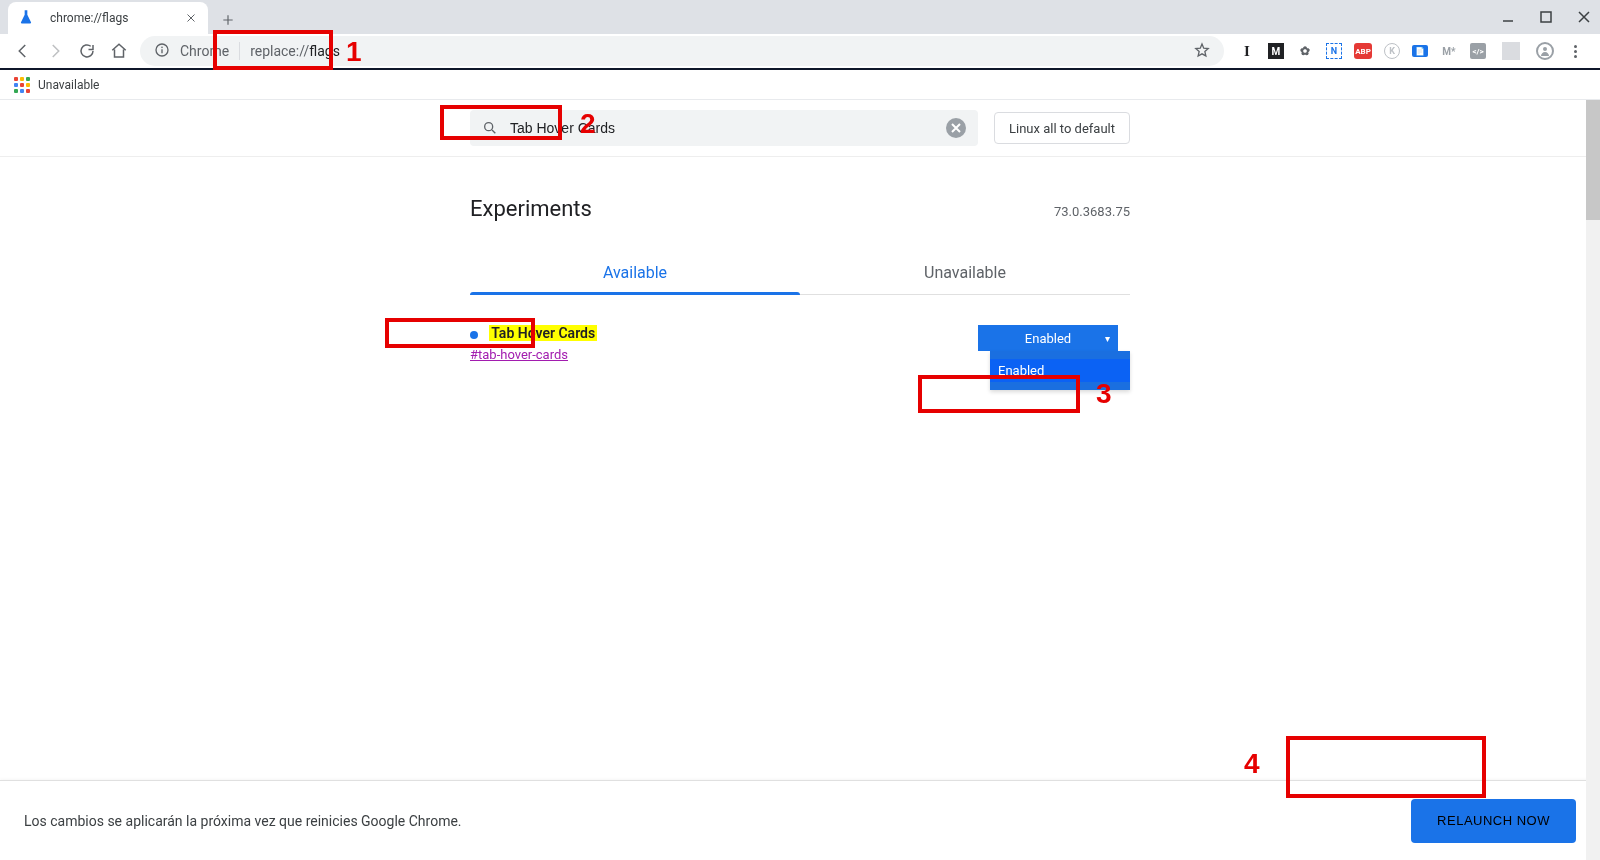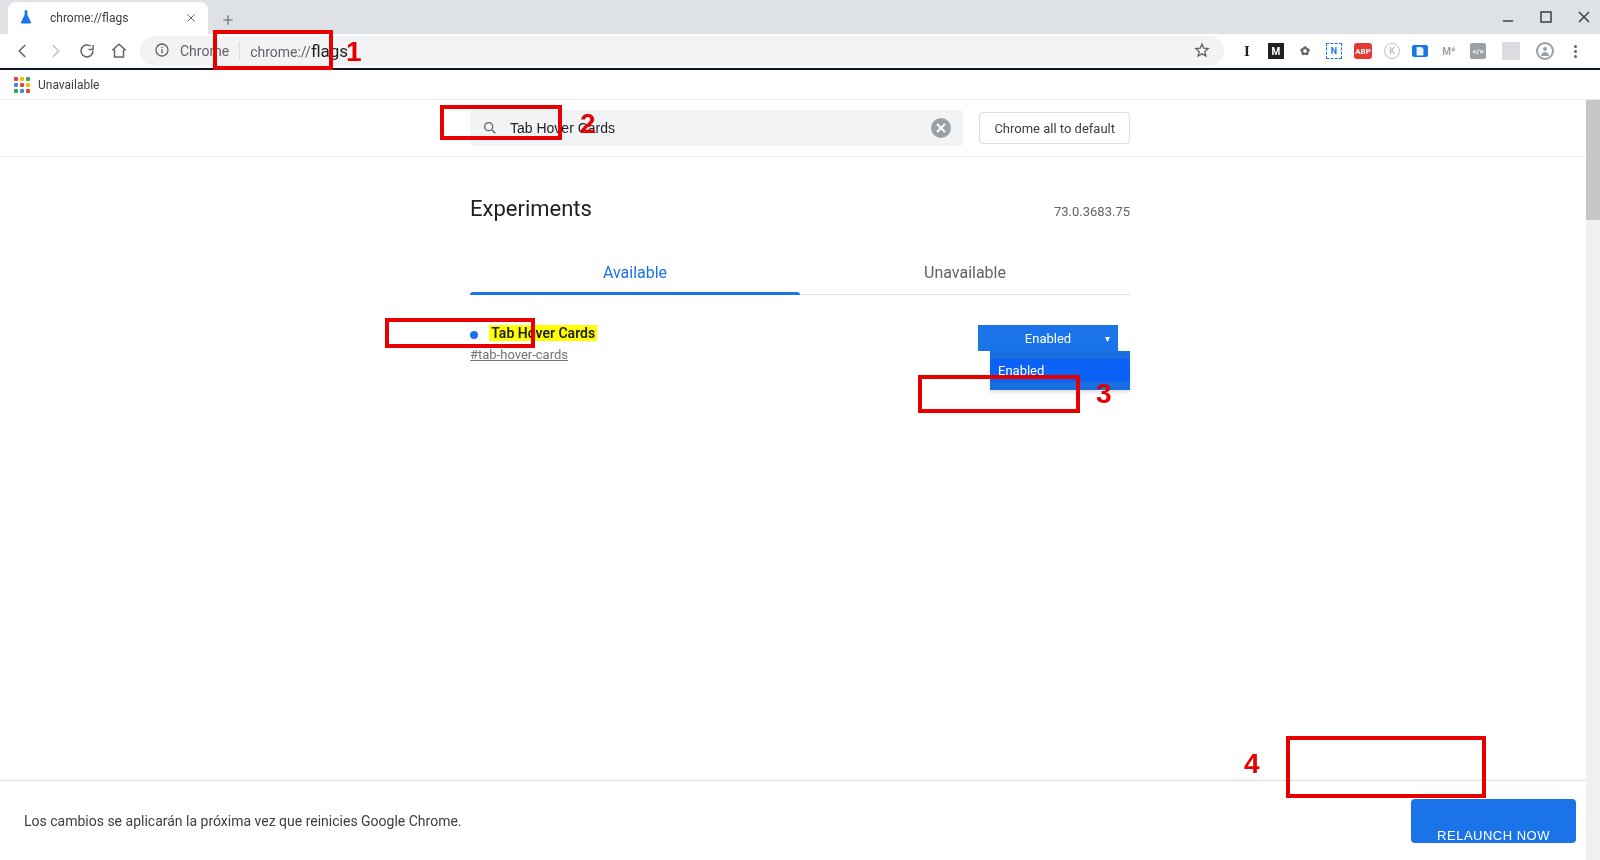--- a/index.html
+++ b/index.html
@@ -16,21 +16,21 @@
   .win-controls span { width:20px; display:flex; align-items:center; justify-content:center; font-size:16px; }
 
   .toolbar { height:36px; background:#fff; display:flex; align-items:center; padding:0 8px; gap:6px; border-bottom:2px solid #0f172a; }
   .nav-icons { display:flex; align-items:center; gap:14px; padding:0 6px; color:#5f6368; }
   .nav-icons svg, .nav-icons span { width:18px; height:18px; }
 
   .omnibox { flex:1; height:30px; background:#f1f3f4; border-radius:15px; display:flex; align-items:center; padding:0 14px; gap:10px; color:#5f6368; font-size:14px; position:relative; }
   .omnibox .domain-label { color:#5f6368; }
   .omnibox .url-block { display:flex; align-items:baseline; gap:0; }
   .omnibox .url1 { color:#5f6368; font-size:14px; }
-  .omnibox .url2 { color:#202124; font-size:17px; }
+  .omnibox .url2 { color:#202124; font-size:14px; }
   .omnibox .star { margin-left:auto; color:#5f6368; }
 
   .ext-icons { display:flex; align-items:center; gap:12px; padding:0 8px; }
   .ext-icons span { width:18px; height:18px; display:flex; align-items:center; justify-content:center; font-size:12px; font-weight:bold; }
   .ext-sep { width:1px; height:20px; background:#dadce0; margin:0 4px; }
   .profile { width:22px; height:22px; border-radius:50%; border:2px solid #9aa0a6; box-sizing:border-box; display:flex; align-items:center; justify-content:center; }
   .menu-dots { width:18px; height:18px; display:flex; flex-direction:column; align-items:center; justify-content:center; gap:2px; }
   .menu-dots i { width:3px; height:3px; background:#5f6368; border-radius:50%; display:block; }
 
   .bookmarks-bar { height:30px; background:#fff; display:flex; align-items:center; padding:0 14px; gap:8px; font-size:12px; color:#3c4043; border-bottom:1px solid #e8eaed; position:relative; }
@@ -56,35 +56,35 @@
 
   .tabs-row { display:flex; margin-top:30px; border-bottom:1px solid #e0e0e0; }
   .tabs-row div { flex:1; text-align:center; padding:12px 0; font-size:16px; color:#5f6368; position:relative; }
   .tabs-row .active { color:#1a73e8; }
   .tabs-row .active::after { content:""; position:absolute; left:0; right:0; bottom:-1px; height:3px; background:#1a73e8; border-radius:3px 3px 0 0; }
 
   .flag-item { margin-top:30px; display:flex; gap:20px; align-items:flex-start; position:relative; }
   .flag-item .dot { width:8px; height:8px; border-radius:50%; background:#1a73e8; display:inline-block; margin-right:8px; vertical-align:middle; }
   .flag-title { font-size:14px; font-weight:600; background:#ffff00; padding:0 2px; }
   .flag-desc { font-size:13px; color:#5f6368; line-height:1.5; margin-top:8px; max-width:500px; }
-  .flag-anchor { font-size:13px; color:#737373; text-decoration:underline; margin-top:6px; display:inline-block; }
+  .flag-anchor { font-size:13px; color:#a21caf; text-decoration:underline; margin-top:6px; display:inline-block; }
 
   .flag-select-wrap { position:relative; width:152px; }
   .flag-select { width:140px; height:26px; background:#1a73e8; color:#fff; font-size:13px; border:0; text-align:center; display:flex; align-items:center; justify-content:center; position:relative; }
   .flag-select::after { content:"▾"; position:absolute; right:8px; font-size:10px; }
   .dropdown { position:absolute; top:26px; right:0; width:140px; background:#1a6fe0; color:#fff; font-size:13px; display:flex; flex-direction:column; padding:2px 0; box-shadow:0 2px 4px rgba(0,0,0,0.15); }
   .dropdown div { padding:4px 8px; }
   .dropdown .sel { background:#0b62f4; }
   .dropdown .peek-top { font-size:11px; padding:0 8px; opacity:0.6; height:6px; overflow:hidden; }
   .dropdown .peek-bot { font-size:11px; padding:0 8px; opacity:0.6; height:6px; overflow:hidden; }
 
   
   .relaunch-bar { position:absolute; left:0; right:0; bottom:0; height:80px; background:#fff; border-top:1px solid #e0e0e0; display:flex; align-items:center; padding:12px 24px; box-shadow:0 -1px 3px rgba(0,0,0,0.04); }
   .relaunch-bar .msg { font-size:14px; color:#3c4043; }
-  .relaunch-btn { margin-left:auto; height:44px; padding:0 26px; background:#1a73e8; color:#ffffff; font-size:13px; font-weight:500; letter-spacing:0.5px; border:0; border-radius:4px; display:flex; align-items:flex-end; }
+  .relaunch-btn { margin-left:auto; height:44px; padding:0 26px; background:#1a73e8; color:#000000; font-size:13px; font-weight:500; letter-spacing:0.5px; border:0; border-radius:4px; display:flex; align-items:center; }
 
   
   .annot { position:absolute; border:4px solid #e60000; pointer-events:none; z-index:50; }
   .annot-label { position:absolute; color:#e60000; font-weight:700; font-size:28px; font-family:Arial, sans-serif; z-index:51; pointer-events:none; }
 
   
   .vscroll { position:absolute; right:0; top:100px; bottom:0; width:14px; background:#f1f1f1; }
   .vscroll .thumb { width:100%; background:#c7c7c7; position:absolute; top:0; height:120px; }
 
 </style>
@@ -148,21 +148,21 @@
 
   <div class="omnibox">
     <span><svg width="16" height="16" viewBox="0 0 24 24">
           <circle cx="12" cy="12" r="9" fill="none" stroke="#5f6368" stroke-width="2"></circle>
           <circle cx="12" cy="8" r="1.2" fill="#5f6368"></circle>
           <path stroke="#5f6368" stroke-width="2" d="M12 11v6"></path>
         </svg></span>
     <span class="domain-label">Chrome</span>
     <span style="width:1px;height:18px;background:#dadce0;"></span>
     <span class="url-block">
-      <span class="url1">chrome://</span>
+      <span class="url1">replace://</span>
         <span class="url2">flags</span>
     </span>
     <span class="star"><svg width="16" height="16" viewBox="0 0 24 24">
           <path fill="none" stroke="#5f6368" stroke-width="2" d="M12 3l2.6 6.2 6.7.6-5 4.5 1.5 6.6L12 17.8 6.2 21l1.5-6.6-5-4.5 6.7-.6z"></path>
         </svg></span>
   </div>
 
   <div class="ext-icons">
     <span style="font-family:Georgia,serif;color:#202124;font-size:15px;">I</span>
     <span style="background:#202124;color:#fff;width:16px;height:16px;font-size:10px;">M</span>
@@ -214,21 +214,21 @@
               <path stroke="#5f6368" stroke-width="2" d="M15 15l5 5"></path>
             </svg>
           <input type="text" value="Tab Hover Cards" style="">
           <span class="search-clear">
             <svg width="10" height="10" viewBox="0 0 10 10">
                 <path stroke="#fff" stroke-width="2" d="M1 1l8 8M9 1L1 9"></path>
               </svg>
           </span>
         </div>
         <div class="reset-btn">
-          <span>Chrome all to default</span>
+          <span>Linux all to default</span>
         </div>
       </div>
     </div>
 
     <div class="content-wrap exp-section">
       <div class="exp-header">
         <h1>Experiments</h1>
         <span class="version">73.0.3683.75</span>
       </div>
 

